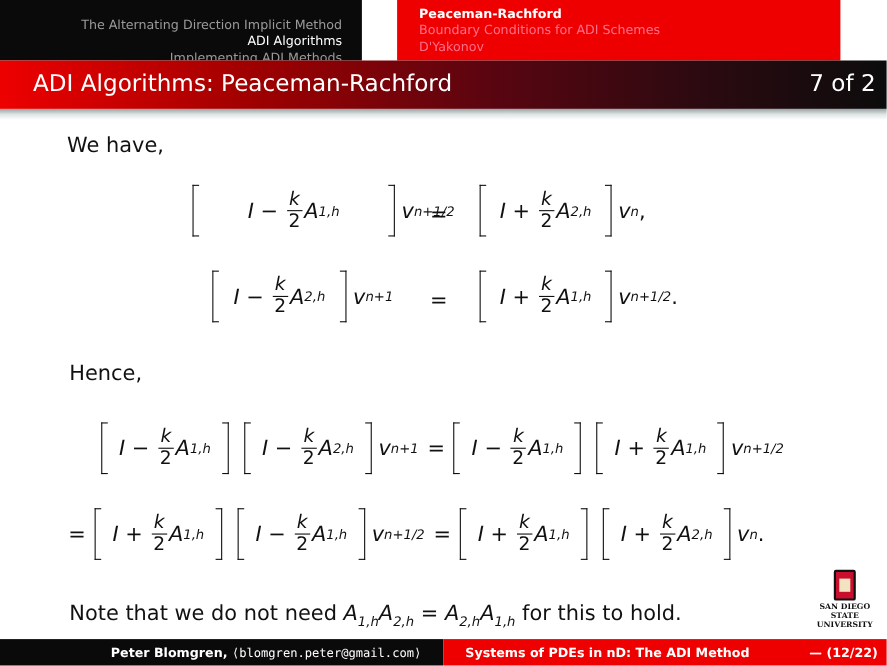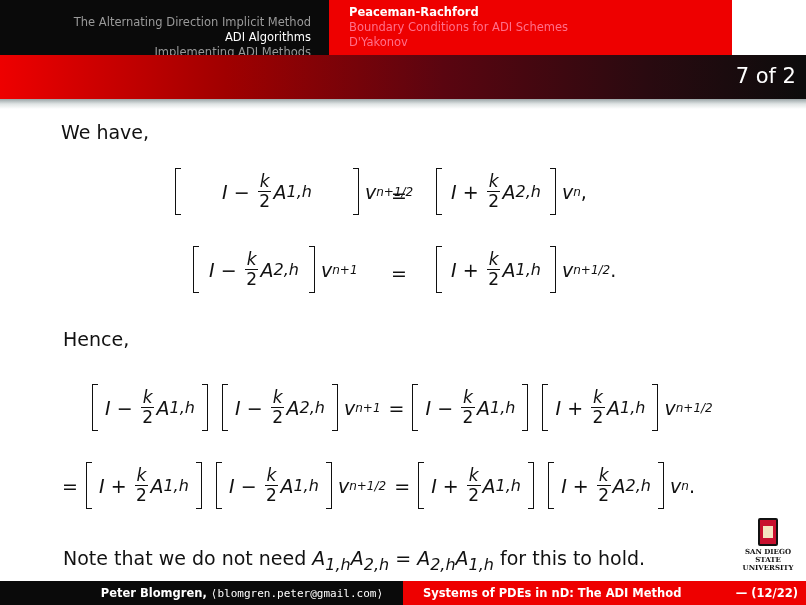--- a/index.html
+++ b/index.html
@@ -3,21 +3,21 @@
 <meta charset="utf-8">
 <style>
   html, body { margin:0; padding:0; }
   body { width:806px; height:605px; background:#ffffff; position:relative; overflow:hidden;
          font-family:"DejaVu Sans", sans-serif; color:#111; }
   
   .hdr { position:absolute; left:0; top:0; width:806px; height:55px; display:flex; }
   .hdr-left { width:329px; height:55px; background:#0a0a0a; box-sizing:border-box; padding:15px 18px 0 0;
               text-align:right; font-size:11.5px; line-height:15px; }
   .hdr-right { width:403px; height:55px; background:#ee0000; box-sizing:border-box; padding:5px 0 0 20px;
-               text-align:left; font-size:11.5px; line-height:15px; }
+               text-align:left; font-size:11.5px; line-height:15px;margin-left:32px; }
   .hdr-left .it { color:#9a9a9a; }
   .hdr-left .it.active { color:#ffffff; }
   .hdr-right .it { color:#ff6f8a; }
   .hdr-right .it.active { color:#ffffff; font-weight:bold; }
   
   .titlebar { position:absolute; left:0; top:55px; width:806px; height:44px;
               background:linear-gradient(90deg, #ee0000 0%, #a00000 28%, #5a0510 55%, #2a0a10 80%, #0c0c0c 100%);
               color:#fff; }
   .titlebar .ttl { position:absolute; left:30px; top:9px; font-size:21px; }
   .titlebar .pg { position:absolute; right:10px; top:9px; font-size:21px; }
@@ -26,21 +26,21 @@
   
   .txt { position:absolute; font-size:19px; color:#111; }
   .math { position:absolute; font-family:"DejaVu Sans", sans-serif; font-size:19px; color:#111; display:flex; align-items:center; white-space:nowrap; }
   .br { display:inline-flex; align-items:center; position:relative; padding:0 6px; }
   .br::before, .br::after { content:""; position:absolute; top:-4px; bottom:-4px; width:5px; border:1.6px solid #111; }
   .br::before { left:0; border-right:none; }
   .br::after { right:0; border-left:none; }
   .frac { display:inline-flex; flex-direction:column; align-items:center; margin:0 2px; font-size:17px; line-height:19px; }
   .frac .num { font-style:italic; border-bottom:1.3px solid #111; padding:0 2px; }
   .it-m { font-style:italic; }
-  .sub { font-size:16px; vertical-align:-5px; }
+  .sub { font-size:12px; vertical-align:-5px; }
   .sup { font-size:12px; vertical-align:9px; font-style:italic; }
   .op { margin:0 6px; }
   .vv { margin-left:6px; font-style:italic; }
   
   .ftr { position:absolute; left:0; bottom:0; width:806px; height:24px; display:flex; font-size:11.5px; }
   .ftr-left { width:403px; background:#0a0a0a; color:#fff; text-align:right; box-sizing:border-box; padding:5px 20px 0 0; font-weight:bold; }
   .ftr-left .mail { font-family:"DejaVu Sans Mono", monospace; font-weight:normal; font-size:11px; }
   .ftr-right { width:403px; background:#ee0000; color:#fff; box-sizing:border-box; padding:5px 8px 11px 20px; display:flex; justify-content:space-between; font-weight:bold; }
   
   .logo { position:absolute; left:736px; top:518px; width:64px; text-align:center; }
@@ -59,20 +59,21 @@
     <div class="it">Implementing ADI Methods</div>
   </div>
   <div class="hdr-right">
     <div class="it active">Peaceman-Rachford</div>
     <div class="it">Boundary Conditions for ADI Schemes</div>
     <div class="it">D'Yakonov</div>
   </div>
 </div>
 
 <div class="titlebar">
+  <div class="ttl">ADI Algorithms: Peaceman-Rachford</div>
   <div class="pg">7 of 2</div>
 </div>
 <div class="shadow"></div>
 
 <div class="txt" style="left:61px; top:121px;">We have,</div>
 
 <div class="math" style="left:175px; top:172px;">
   <span class="br" style="width:172px; justify-content:center;">
     <span class="it-m">I</span>
     <span class="op">−</span>

